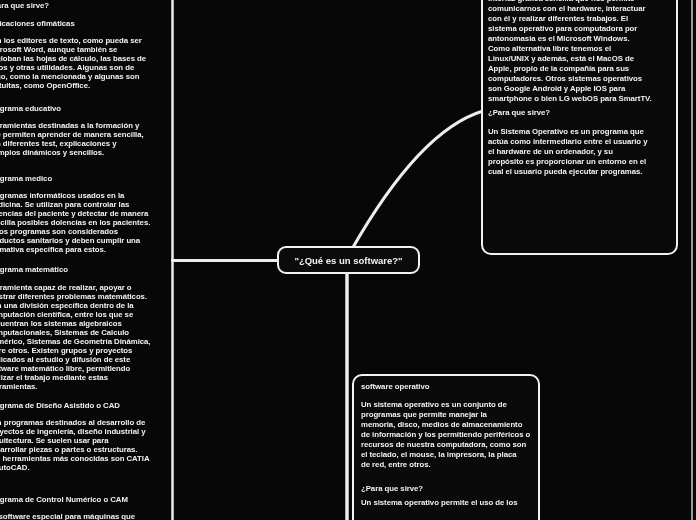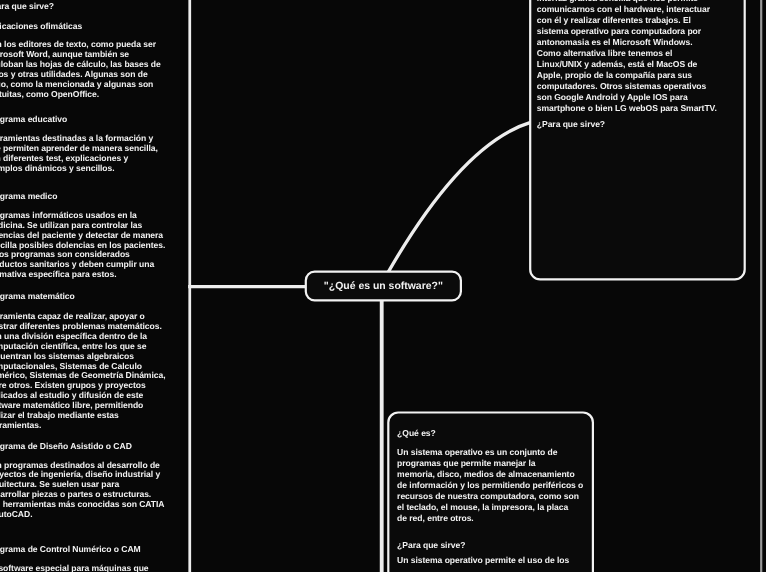--- a/index.html
+++ b/index.html
@@ -88,24 +88,29 @@
 con él y realizar diferentes trabajos. El
 sistema operativo para computadora por
 antonomasia es el Microsoft Windows.
 Como alternativa libre tenemos el
 Linux/UNIX y además, está el MacOS de
 Apple, propio de la compañía para sus
 computadores. Otros sistemas operativos
 son Google Android y Apple IOS para
 smartphone o bien LG webOS para SmartTV.</div>
     <div class="txt" style="margin-top:4px">¿Para que sirve?</div>
+    <div class="txt" style="margin-top:9px">Un Sistema Operativo es un programa que
+actúa como intermediario entre el usuario y
+el hardware de un ordenador, y su
+propósito es proporcionar un entorno en el
+cual el usuario pueda ejecutar programas.</div>
   </div>
 
   <div id="bottom-box" class="panel">
-    <div class="txt" style="margin-top:7px">¿Qué es?</div>
+    <div class="txt">software operativo</div>
     <div class="txt" style="margin-top:8px">Un sistema operativo es un conjunto de
 programas que permite manejar la
 memoria, disco, medios de almacenamiento
 de información y los permitiendo periféricos o
 recursos de nuestra computadora, como son
 el teclado, el mouse, la impresora, la placa
 de red, entre otros.</div>
     <div class="txt" style="margin-top:14px">¿Para que sirve?</div>
     <div class="txt" style="margin-top:4px">Un sistema operativo permite el uso de los</div>
   </div>

